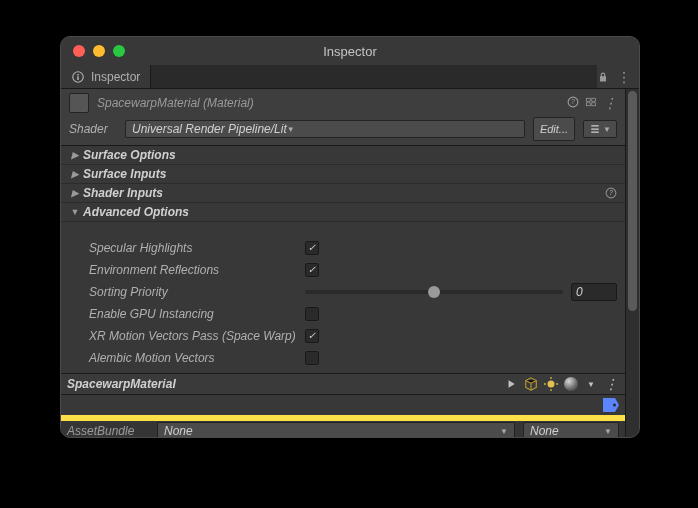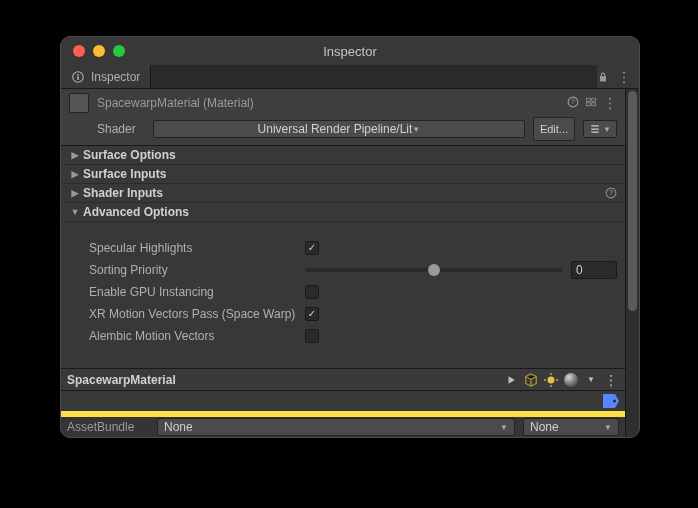--- a/index.html
+++ b/index.html
@@ -21,38 +21,38 @@
   .tabbar { height: 24px; display: flex; background: #2a2a2a; border-bottom: 1px solid #191919; flex-shrink: 0; }
   .tab {
     display: flex; align-items: center; gap: 6px; padding: 0 10px;
     background: #383838; color: #b0b0b0; font-size: 12px;
     border-right: 1px solid #191919;
   }
   .tab .icon { width: 14px; height: 14px; display:flex; align-items:center; justify-content:center; }
   .tab-spacer { flex: 1; }
   .tab-icons { display:flex; align-items:center; gap:8px; padding-right:8px; color:#9a9a9a; background:#383838; }
 
-  .body { flex: 1; display: flex; overflow: hidden; }
+  .body { flex: 1; display: flex; overflow: hidden; font-style: italic; }
   .content { flex: 1; overflow: hidden; display:flex; flex-direction:column; }
   .scrollbar { width: 14px; background: #2f2f2f; border-left:1px solid #191919; position:relative; flex-shrink:0; }
   .scrollbar .thumb { position:absolute; left:2px; right:2px; top:2px; height:220px; background:#5a5a5a; border-radius:6px; }
 
   .material-header {
     padding: 4px 8px; display:flex; flex-direction:column; gap:4px;
     border-bottom:1px solid #191919; background:#3e3e3e;
   }
   .mh-row1 { display:flex; align-items:center; gap:8px; }
   .preview { width: 20px; height: 20px; background:#555; border:1px solid #232323; border-radius:2px; }
   .mh-title { color:#9a9a9a; font-size:12px; flex:1; }
   .mh-icons { display:flex; gap:6px; color:#9a9a9a; font-size:12px; }
   .mh-row2 { display:flex; align-items:center; gap:8px; }
-  .mh-label { color:#b0b0b0; font-size:12px; width:48px; margin-left:28px; }
+  .mh-label { color:#b0b0b0; font-size:12px; width:48px; }
   .shader-dd {
     flex:1; background:#4b4b4b; border:1px solid #232323; border-radius:2px;
-    color:#d0d0d0; font-size:12px; padding:2px 6px; display:flex; align-items:center; justify-content:center;
+    color:#d0d0d0; font-size:12px; padding:2px 6px; display:flex; align-items:center; justify-content:flex-start;
     height:18px;
   }
   .edit-btn {
     background:#4b4b4b; border:1px solid #232323; border-radius:2px; color:#d0d0d0;
     font-size:11px; padding:11px 6px; height:18px; display:flex; align-items:center;
   }
   .menu-btn {
     background:#4b4b4b; border:1px solid #232323; border-radius:2px; color:#d0d0d0;
     width:34px; height:18px; display:flex; align-items:center; justify-content:center; gap:2px;
   }
@@ -207,20 +207,24 @@
         </span>
       </div>
       <div class="section expanded">
         <span class="arrow">▼</span>
         <span>Advanced Options</span>
       </div>
 
       <div class="props">
         <div class="prop-row">
           <div class="prop-label">Specular Highlights</div>
+          <div class="checkbox checked"></div>
+        </div>
+        <div class="prop-row">
+          <div class="prop-label">Environment Reflections</div>
           <div class="checkbox checked"></div>
         </div>
         <div class="prop-row">
           <div class="prop-label">Sorting Priority</div>
           <div class="slider-track">
             <div class="slider-thumb" style="left:50%;"></div>
           </div>
           <div class="num-field">
             <span>0</span>
           </div>

